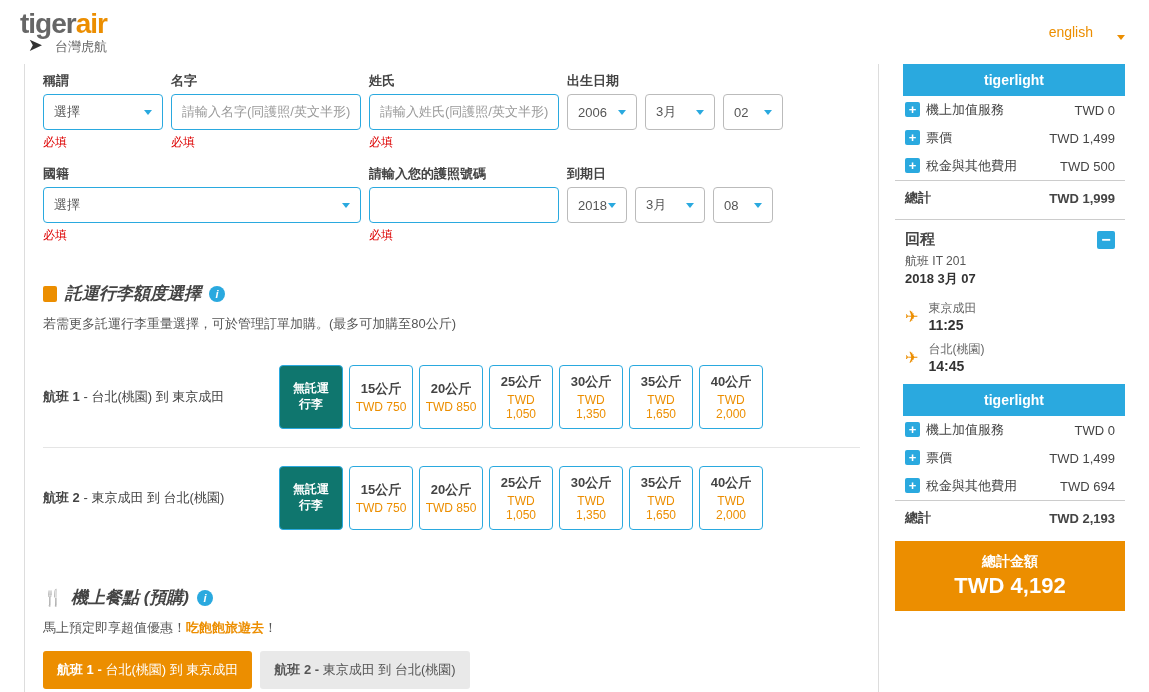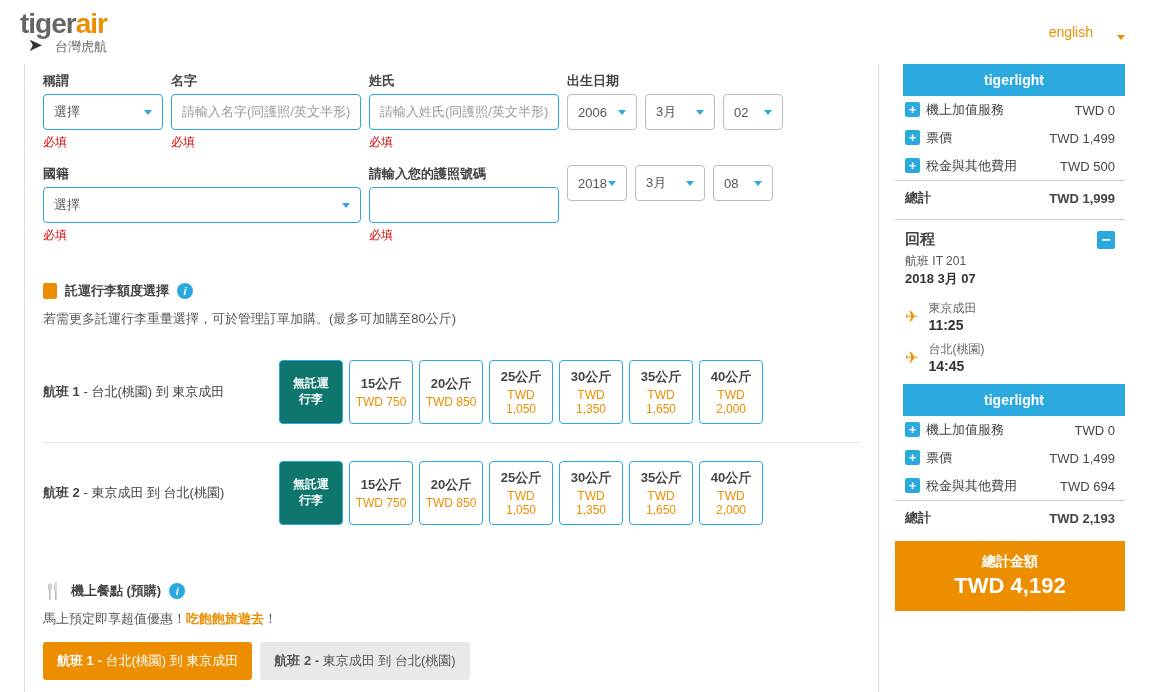--- a/index.html
+++ b/index.html
@@ -18,21 +18,21 @@
   .row { display: flex; gap: 8px; margin-top: 8px; justify-content: center; }
   .field { display: flex; flex-direction: column; }
   .label { font-size: 13px; font-weight: bold; color: #444; margin-bottom: 4px; }
   .sel, .inp { height: 36px; border: 1px solid #2aa9df; border-radius: 4px; padding: 10px 10px; font-size: 13px; background: #fff; display: flex; align-items: center; justify-content: space-between; color: #555; }
   .sel.gray { border-color: #bbb; }
   .inp { color: #999; }
   .err { color: #d00; font-size: 12px; margin-top: 4px; }
   .section-head { display: flex; align-items: center; gap: 8px; margin-top: 38px; margin-bottom: 10px; }
   .sh-icon { width: 14px; height: 16px; background: #ec8e00; border-radius: 2px; }
   .sh-fork { color: #ec8e00; font-size: 16px; }
-  .sh-text { font-size: 13px; font-weight: bold; color: #444; }
+  .sh-text { font-size: 17px; font-weight: bold; color: #444; font-style: italic; }
   .info-i { width: 16px; height: 16px; border-radius: 50%; background: #2aa9df; color: #fff; font-size: 11px; font-weight: bold; display: inline-flex; align-items: center; justify-content: center; font-style: italic; }
   .note { font-size: 13px; color: #555; margin-bottom: 14px; }
   .note .hl { color: #ec8e00; font-weight: bold; }
   .bag-row { display: flex; align-items: center; gap: 6px; padding: 18px 0; }
   .bag-row + .bag-row { border-top: 1px solid #e5e5e5; }
   .bag-label { width: 230px; font-size: 13px; color: #444; }
   .bag-label b { font-weight: bold; }
   .bag-opt { width: 64px; height: 64px; border: 1px solid #2aa9df; border-radius: 4px; display: flex; flex-direction: column; align-items: center; justify-content: center; text-align: center; cursor: pointer; }
   .bag-opt.sel { background: #0f766e; color: #fff; border-color: #2aa9df; }
   .bag-opt .kg { font-size: 13px; font-weight: bold; color: #444; }
@@ -128,20 +128,21 @@
             <span class="caret caret-blue"></span>
           </div>
         <div class="err">必填</div>
       </div>
       <div class="field" style="width:190px">
         <div class="label">請輸入您的護照號碼</div>
         <div class="sel" style="border-color:#2aa9df">&nbsp;</div>
         <div class="err">必填</div>
       </div>
       <div class="field" style="flex:1">
+        <div class="label">到期日</div>
         <div style="display:flex; gap:8px">
           <div class="sel gray" style="width:60px">
               <span>2018</span>
               <span class="caret caret-blue"></span>
             </div>
           <div class="sel gray" style="width:70px">
               <span>3月</span>
               <span class="caret caret-blue"></span>
             </div>
           <div class="sel gray" style="width:60px">

